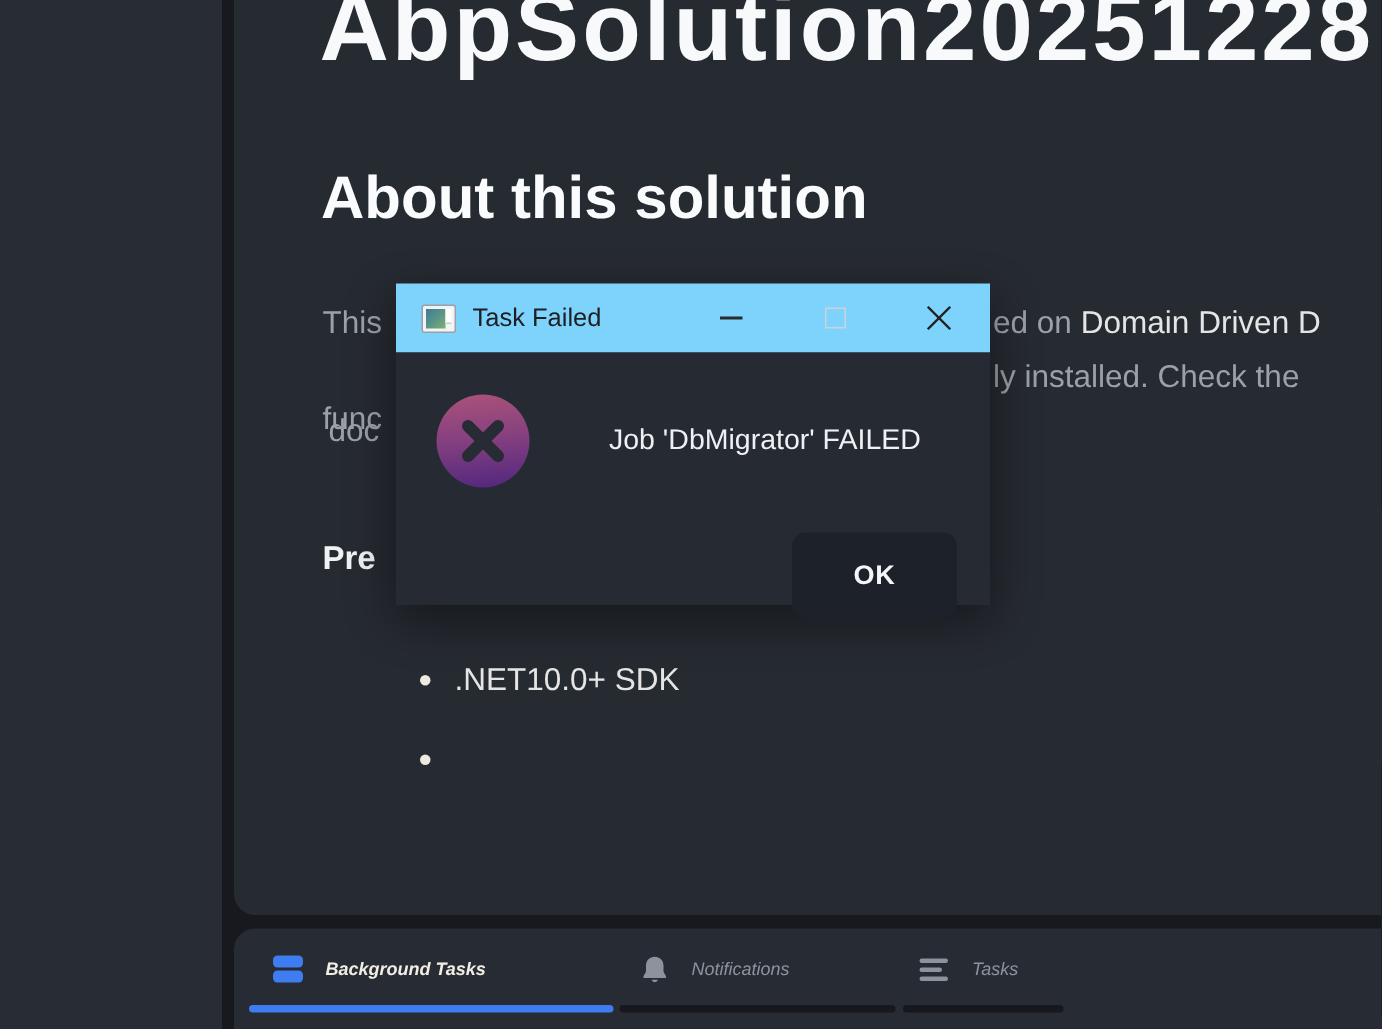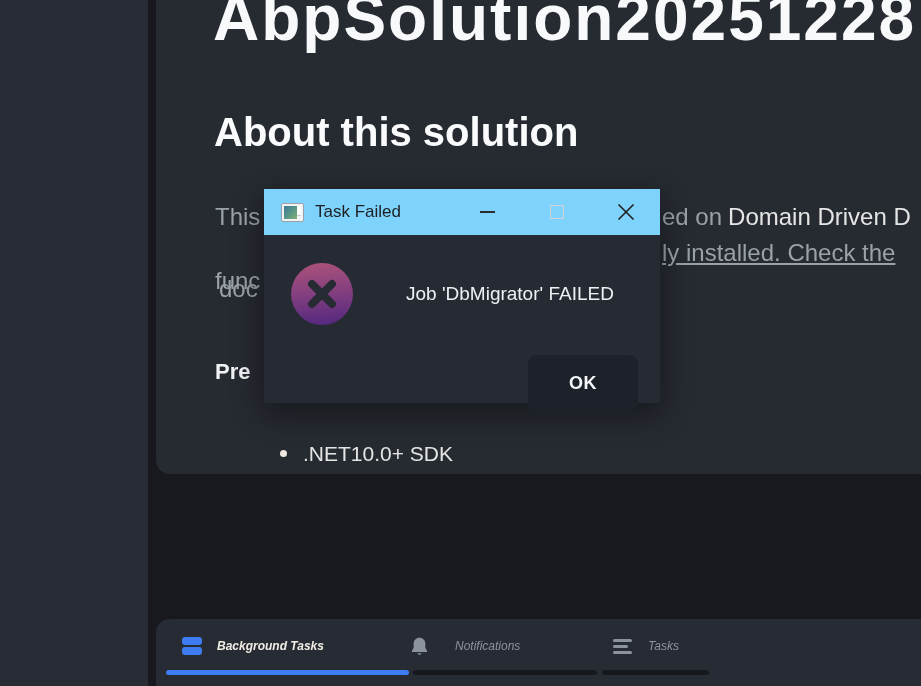--- a/index.html
+++ b/index.html
@@ -7,45 +7,45 @@
     width:921px;height:686px;overflow:hidden;
     background:#17191e;
     font-family:"Liberation Sans", sans-serif;
     -webkit-font-smoothing:antialiased;
   }
   #screen{position:relative;width:921px;height:686px;}
 
   
   .left-col{position:absolute;left:0;top:0;width:148px;height:686px;background:#282c34;}
   .main-card{
-    position:absolute;left:156px;top:0;width:765px;height:474px;
+    position:absolute;left:156px;top:0;width:765px;height:610px;
     background:#262a31;border-bottom-left-radius:14px;overflow:hidden;
   }
   .tab-panel{
     position:absolute;left:156px;top:619px;width:765px;height:67px;
     background:#272b33;border-top-left-radius:14px;overflow:hidden;
   }
 
   
   .solution-title{
     position:absolute;left:57px;top:-14px;
     font-size:64px;font-weight:700;letter-spacing:2px;line-height:1;
     color:#f8f9fb;white-space:nowrap;
   }
   .about-heading{
     position:absolute;left:58px;top:112px;
     font-size:40px;font-weight:700;line-height:1;color:#fafbfd;white-space:nowrap;
   }
   .para-frag{
-    position:absolute;font-size:24px;line-height:1.2;color:#9ba1a9;white-space:nowrap;
+    position:absolute;font-size:21px;line-height:1.2;color:#9ba1a9;white-space:nowrap;
   }
   .frag-l1a{left:59px;top:203px;}
   .frag-l1b{left:506px;top:203px;}
   .frag-l2a{left:59px;top:239px;margin-top:28px;}
-  .frag-l2b{left:506px;top:239px;text-decoration:underline;}
+  .frag-l2b{left:506px;top:239px;}
   .frag-l3a{left:63px;top:275px;}
   .link{color:#e5e5e5;cursor:pointer;}
   .frag-l1b .link{margin-left:6px;}
   .prereq-heading{
     position:absolute;left:59px;top:361px;
     font-size:22px;font-weight:600;line-height:1;color:#f0f2f4;white-space:nowrap;
   }
   .prereq-item{
     position:absolute;left:121px;display:flex;align-items:flex-start;
     font-size:21px;line-height:1.2;white-space:nowrap;
@@ -98,21 +98,21 @@
     color:#f4f6f8;font-size:18px;font-weight:700;font-family:inherit;
     display:flex;align-items:center;justify-content:center;cursor:pointer;letter-spacing:0.5px;
   }
 
   
   .tab{
     position:absolute;top:4px;height:46px;display:flex;align-items:center;cursor:pointer;
     white-space:nowrap;
   }
   .tab-bg{left:10px;width:243px;padding-left:16px;box-sizing:border-box;}
-  .tab-notif{left:240px;width:184px;padding-left:14px;box-sizing:border-box;gap:11px;}
+  .tab-notif{left:257px;width:184px;padding-left:14px;box-sizing:border-box;}
   .tab-logs{left:446px;width:107px;padding-left:11px;box-sizing:border-box;}
   .tab-label{font-size:12px;margin-left:15px;font-style:italic;}
   .tab--active .tab-label{color:#f0ede4;font-weight:600;}
   .tab--inactive .tab-label{color:#8d939c;font-weight:500;}
   .underline{position:absolute;top:51px;height:5px;border-radius:3px;}
   .underline-bg{left:10px;width:243px;background:#3e7cf1;}
   .underline-notif{left:257px;width:184px;background:#16181d;}
   .underline-logs{left:446px;width:107px;background:#16181d;}
 
   .stack-icon{width:20px;height:20px;position:relative;flex:0 0 auto;}

